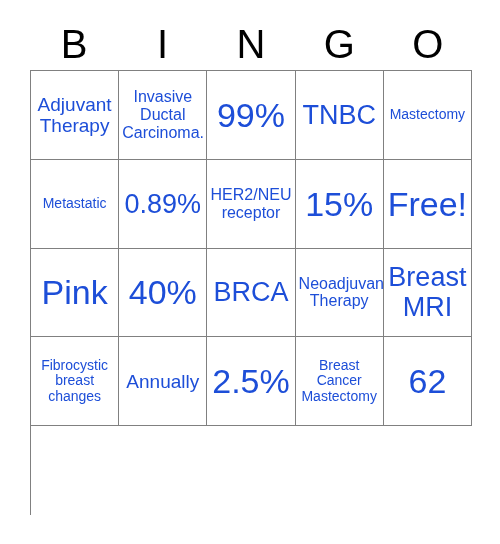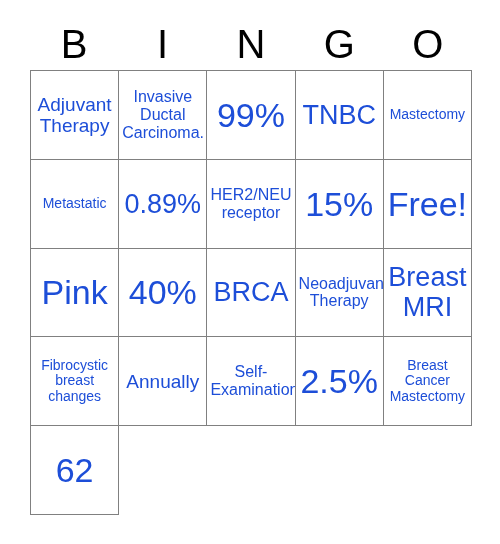--- a/index.html
+++ b/index.html
@@ -140,23 +140,20 @@
     <div class="cell size-lg">
         <span class="txt">Breast MRI</span>
       </div>
     <div class="cell size-sm">
         <span class="txt">Fibrocystic breast changes</span>
       </div>
 
     <div class="cell size-md">
         <span class="txt">Annually</span>
       </div>
-    <div class="cell size-xs">
-        <span class="txt">Self-Examination</span>
-      </div>
     <div class="cell size-xl">
         <span class="txt">2.5%</span>
       </div>
     <div class="cell size-sm">
         <span class="txt">Breast Cancer Mastectomy</span>
       </div>
     <div class="cell size-xl">
         <span class="txt">62</span>
       </div>
 

